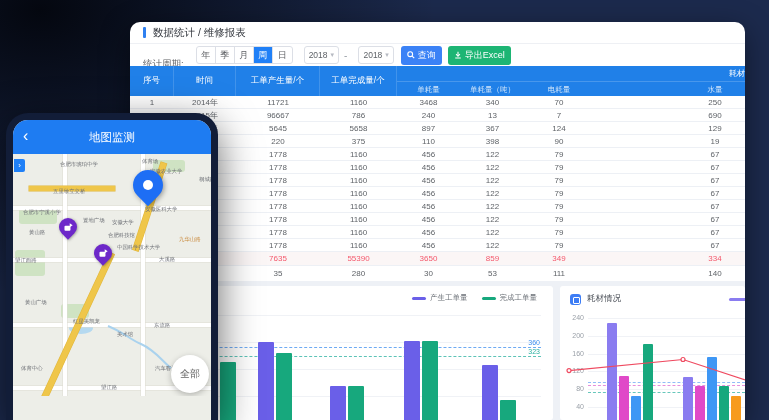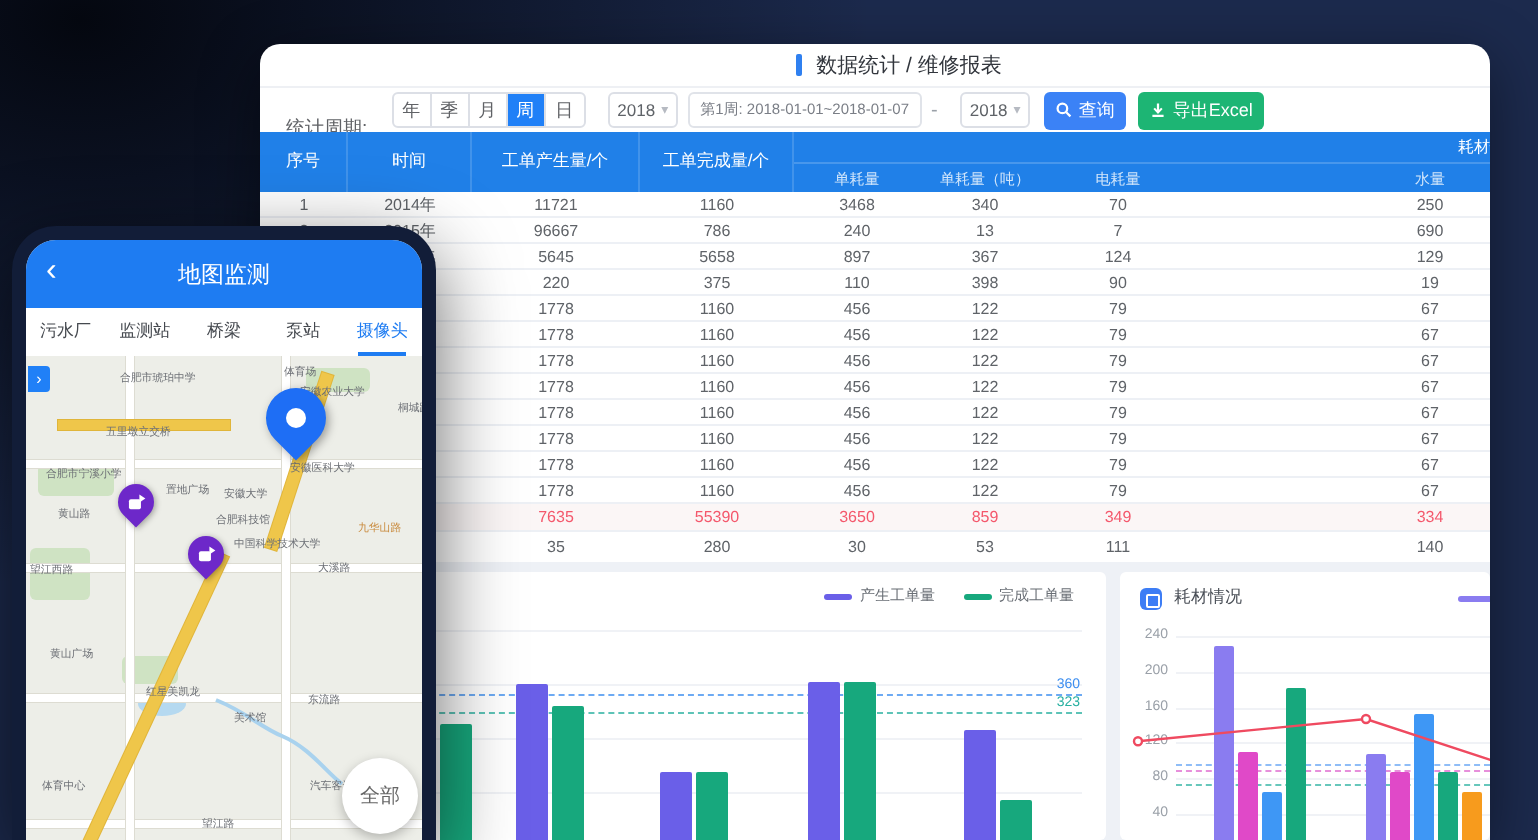--- a/index.html
+++ b/index.html
@@ -7,21 +7,21 @@
     font-family:"Liberation Sans","DejaVu Sans",sans-serif; }
   #stage { position:relative; width:769px; height:420px; overflow:hidden; }
   #dark-corner { position:absolute; inset:0; z-index:2; pointer-events:none;
     background:radial-gradient(600px 430px at 40px 10px, rgba(2,4,10,.92), rgba(2,4,10,0) 66%); }
 
   
   #dashboard { position:absolute; left:130px; top:22px; width:615px; height:398px;
     background:#fff; border-radius:10px 10px 0 0; overflow:hidden; z-index:3;
     box-shadow:0 8px 30px rgba(0,0,0,.45); }
   #breadcrumb-bar { position:absolute; left:0; top:0; width:100%; height:22px;
-    display:flex; align-items:center; padding-left:24px; border-bottom:1px solid #eef0f4;justify-content:center; }
+    display:flex; align-items:center; padding-left:13px; border-bottom:1px solid #eef0f4; }
   #breadcrumb-accent { width:3px; height:11px; background:#2f80f0; margin-right:7px; border-radius:1px; }
   #breadcrumb { font-size:10.5px; color:#32363d; }
 
   #filter-row { position:absolute; left:0; top:22px; width:100%; height:22px;
     display:flex; align-items:center; font-size:10px; color:#606266; }
   #filter-label { margin-left:13px; font-size:9.5px;margin-top:18px; }
   #periods { display:flex; margin-left:12px; border:1px solid #dcdfe6; border-radius:3px; overflow:hidden; height:18px; }
   .period { width:19px; text-align:center; line-height:16px; font-size:9px; color:#606266;
     border-right:1px solid #dcdfe6; cursor:pointer; }
   .period:last-child { border-right:none; }
@@ -134,21 +134,20 @@
           <div class="period">年</div>
           <div class="period">季</div>
           <div class="period">月</div>
           <div class="period active">周</div>
           <div class="period">日</div>
         </div>
       <div class="sel">
         <span>2018</span>
         <span class="caret">▾</span>
       </div>
-      <div class="range">第1周: 2018-01-01~2018-01-07</div>
       <span id="range-dash">-</span>
       <div class="sel">
         <span>2018</span>
         <span class="caret">▾</span>
       </div>
       <div class="btn" id="query-btn">
         <svg width="8" height="8" viewBox="0 0 10 10">
           <circle cx="4" cy="4" r="3" fill="none" stroke="#fff" stroke-width="1.4"></circle>
           <line x1="6.4" y1="6.4" x2="9" y2="9" stroke="#fff" stroke-width="1.4"></line>
         </svg>
@@ -392,27 +391,20 @@
         </svg>
       </div>
   </div>
 
   <div id="phone">
     <div id="screen">
       <div id="phone-header">
         <div id="back-icon">‹</div>
         <div id="phone-title">地图监测</div>
       </div>
-      <div id="phone-tabs">
-          <div class="ptab">污水厂</div>
-          <div class="ptab">监测站</div>
-          <div class="ptab">桥梁</div>
-          <div class="ptab">泵站</div>
-          <div class="ptab active">摄像头</div>
-        </div>
       <div id="map">
         <div class="park" style="left:6px;top:54px;width:38px;height:16px"></div>
         <div class="park" style="left:2px;top:96px;width:30px;height:26px"></div>
         <div class="park" style="left:140px;top:6px;width:32px;height:12px"></div>
         <div class="park" style="left:48px;top:150px;width:28px;height:14px"></div>
         <div class="pond" style="left:56px;top:168px;width:24px;height:12px"></div>
         <div class="road-h" style="top:52px"></div>
         <div class="road-h" style="top:104px"></div>
         <div class="road-h" style="top:169px"></div>
         <div class="road-h" style="top:232px"></div>

